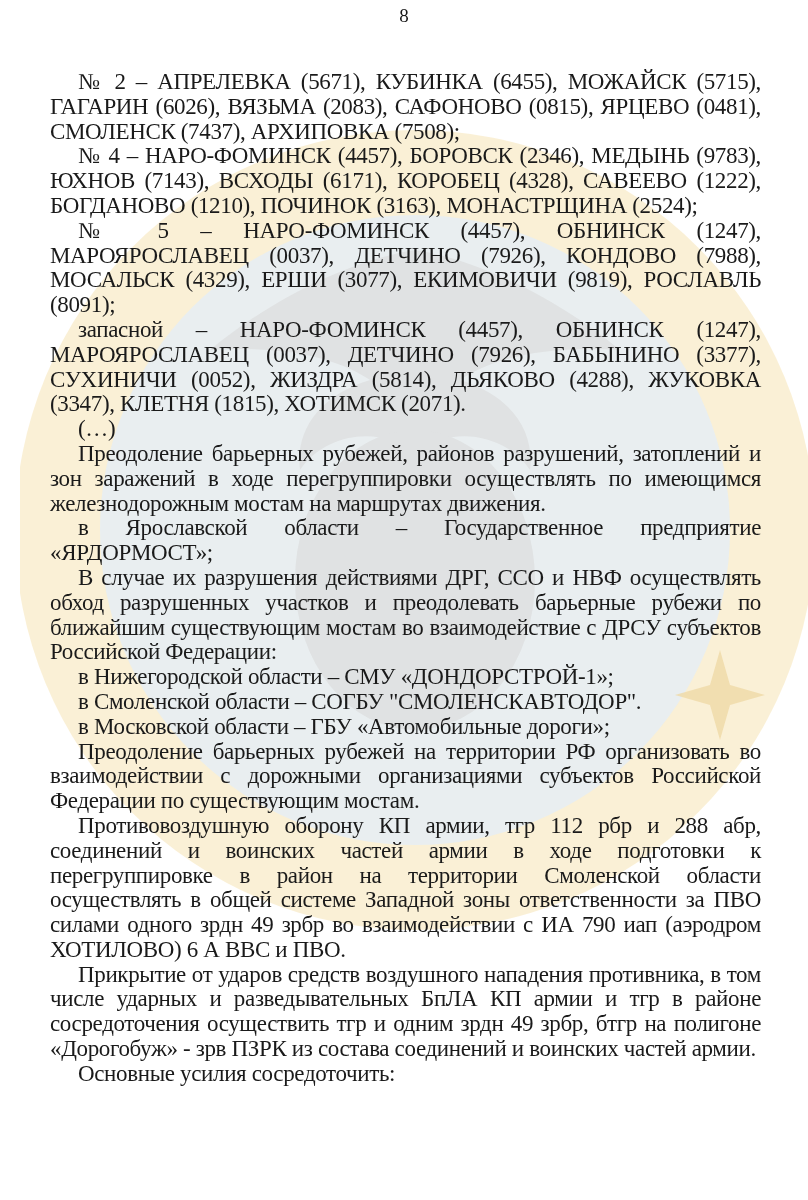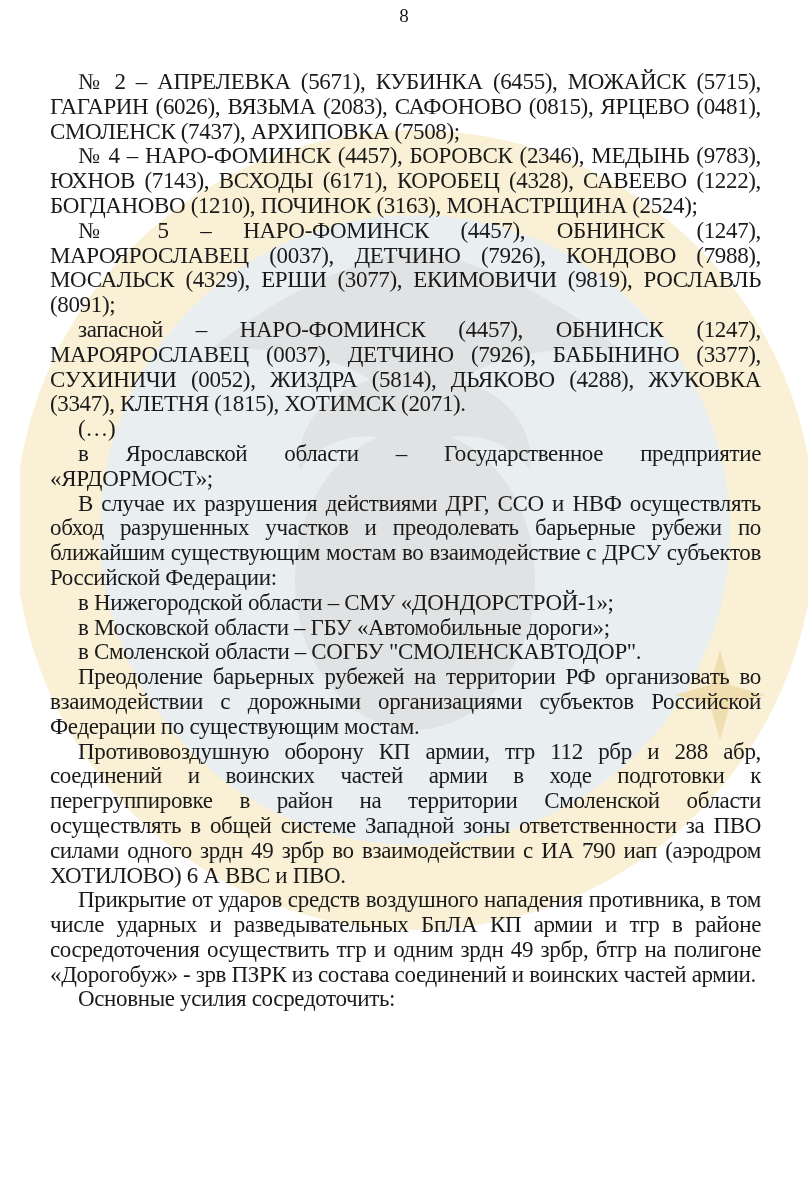--- a/index.html
+++ b/index.html
@@ -44,23 +44,24 @@
 
 <div class="page">
   <div class="page-number">8</div>
 
   <div class="content">
     <p>№ 2 – АПРЕЛЕВКА (5671), КУБИНКА (6455), МОЖАЙСК (5715), ГАГАРИН (6026), ВЯЗЬМА (2083), САФОНОВО (0815), ЯРЦЕВО (0481), СМОЛЕНСК (7437), АРХИПОВКА (7508);</p>
     <p>№ 4 – НАРО-ФОМИНСК (4457), БОРОВСК (2346), МЕДЫНЬ (9783), ЮХНОВ (7143), ВСХОДЫ (6171), КОРОБЕЦ (4328), САВЕЕВО (1222), БОГДАНОВО (1210), ПОЧИНОК (3163), МОНАСТРЩИНА (2524);</p>
     <p>№ 5 – НАРО-ФОМИНСК (4457), ОБНИНСК (1247), МАРОЯРОСЛАВЕЦ (0037), ДЕТЧИНО (7926), КОНДОВО (7988), МОСАЛЬСК (4329), ЕРШИ (3077), ЕКИМОВИЧИ (9819), РОСЛАВЛЬ (8091);</p>
     <p>запасной – НАРО-ФОМИНСК (4457), ОБНИНСК (1247), МАРОЯРОСЛАВЕЦ (0037), ДЕТЧИНО (7926), БАБЫНИНО (3377), СУХИНИЧИ (0052), ЖИЗДРА (5814), ДЬЯКОВО (4288), ЖУКОВКА (3347), КЛЕТНЯ (1815), ХОТИМСК (2071).</p>
     <p>(…)</p>
+    <p>Преодоление барьерных рубежей, районов разрушений, затоплений и зон заражений в ходе перегруппировки осуществлять по имеющимся железнодорожным мостам на маршрутах движения.</p>
     <p>в Ярославской области – Государственное предприятие «ЯРДОРМОСТ»;</p>
     <p>В случае их разрушения действиями ДРГ, ССО и НВФ осуществлять обход разрушенных участков и преодолевать барьерные рубежи по ближайшим существующим мостам во взаимодействие с ДРСУ субъектов Российской Федерации:</p>
     <p>в Нижегородской области – СМУ «ДОНДОРСТРОЙ-1»;</p>
+    <p>в Смоленской области – СОГБУ "СМОЛЕНСКАВТОДОР".</p>
     <p>в Московской области – ГБУ «Автомобильные дороги»;</p>
-    <p>в Смоленской области – СОГБУ "СМОЛЕНСКАВТОДОР".</p>
     <p>Преодоление барьерных рубежей на территории РФ организовать во взаимодействии с дорожными организациями субъектов Российской Федерации по существующим мостам.</p>
     <p>Противовоздушную оборону КП армии, тгр 112 рбр и 288 абр, соединений и воинских частей армии в ходе подготовки к перегруппировке в район на территории Смоленской области осуществлять в общей системе Западной зоны ответственности за ПВО силами одного зрдн 49 зрбр во взаимодействии с ИА 790 иап (аэродром ХОТИЛОВО) 6 А ВВС и ПВО.</p>
     <p>Прикрытие от ударов средств воздушного нападения противника, в том числе ударных и разведывательных БпЛА КП армии и тгр в районе сосредоточения осуществить тгр и одним зрдн 49 зрбр, бтгр на полигоне «Дорогобуж» - зрв ПЗРК из состава соединений и воинских частей армии.</p>
     <p>Основные усилия сосредоточить:</p>
   </div>
 </div>
 
 </body></html>

